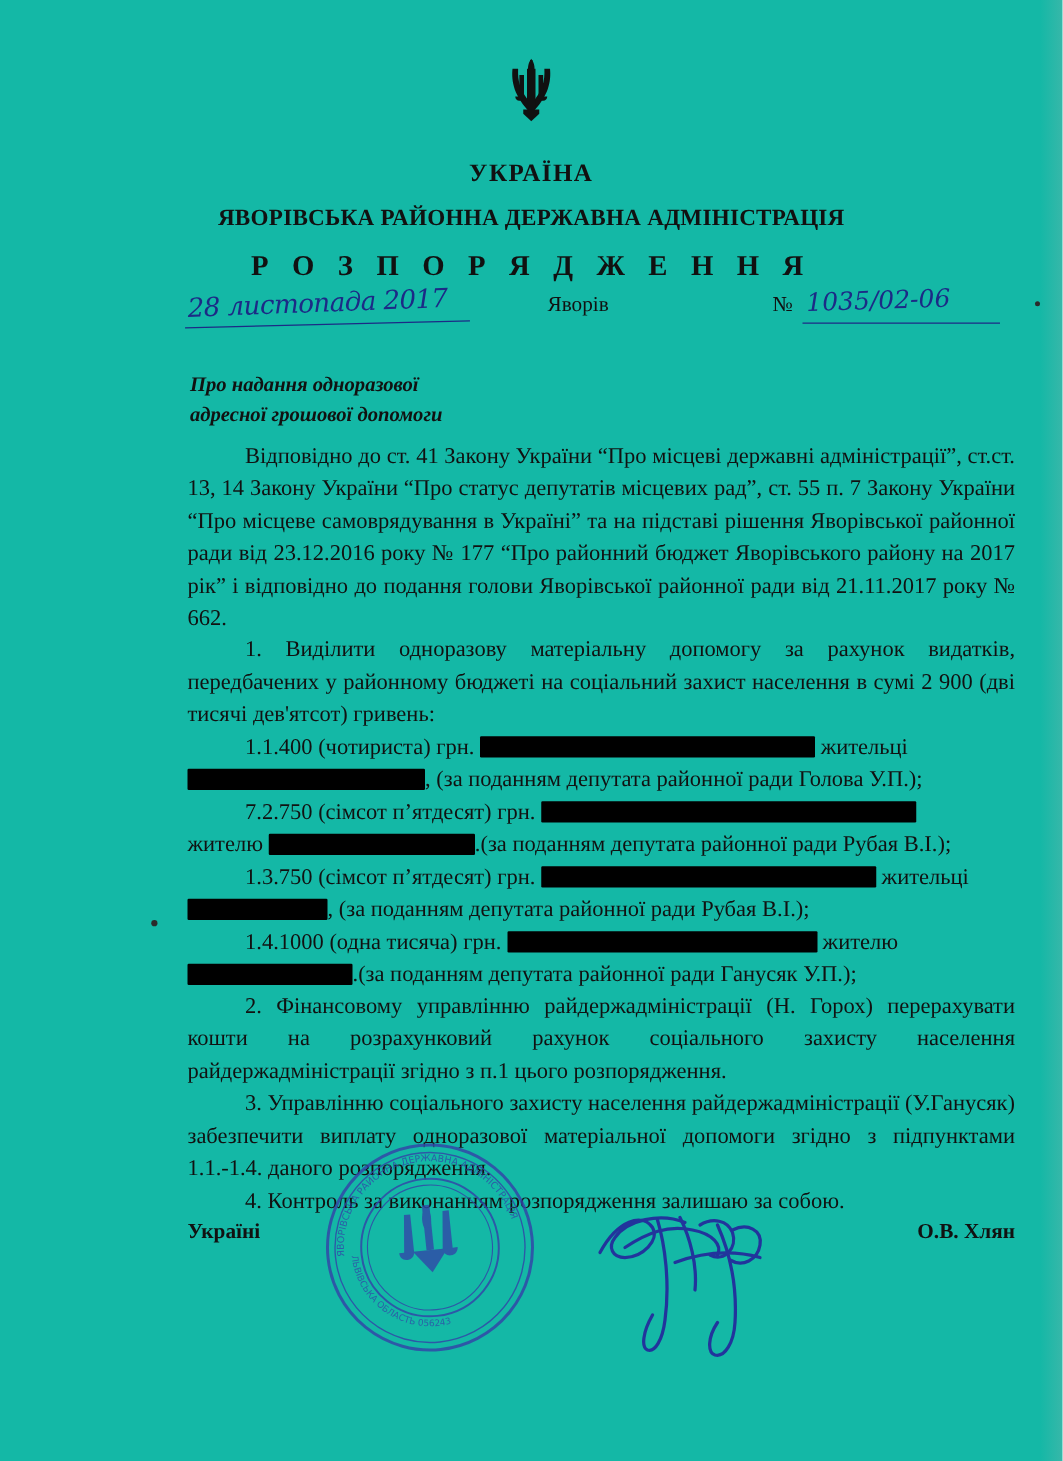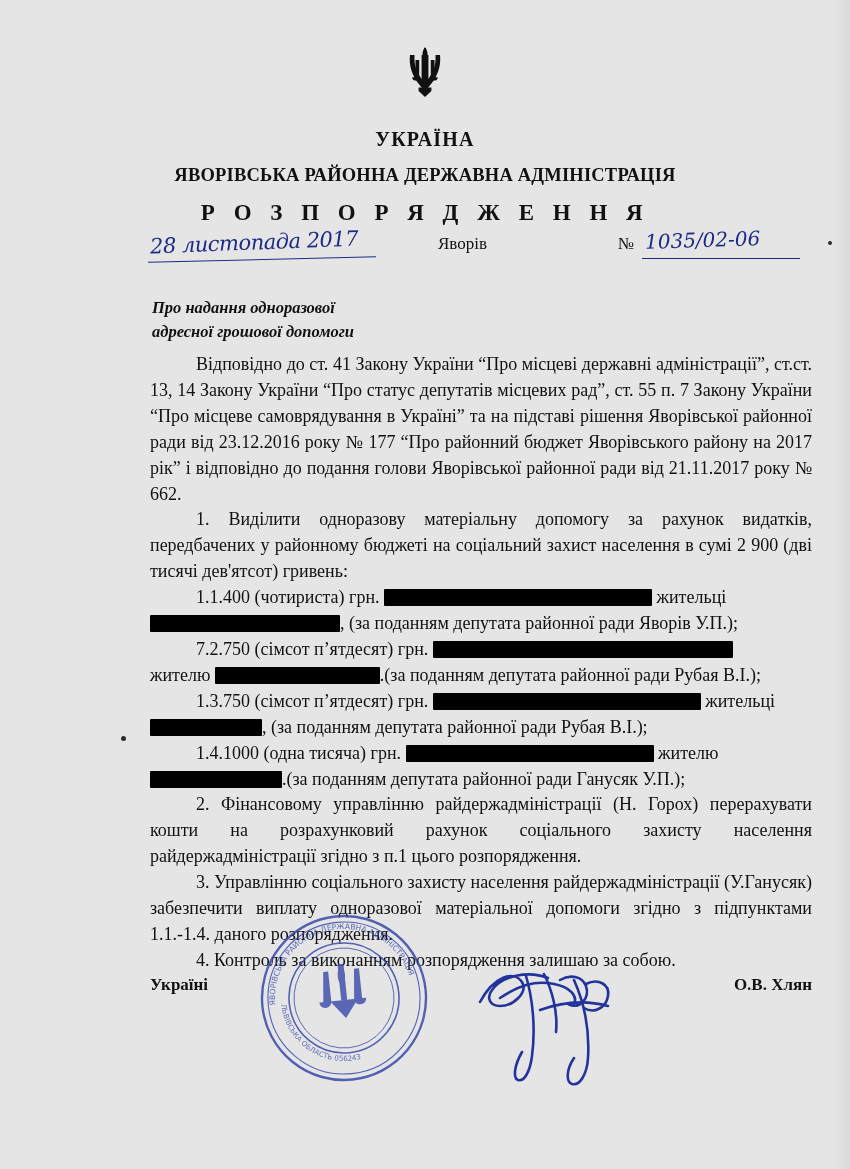--- a/index.html
+++ b/index.html
@@ -12,21 +12,21 @@
     height: 1169px;
     position: relative;
     font-family: "Liberation Serif", "DejaVu Serif", serif;
     color: #111111;
     overflow: hidden;
   }
 
   .page {
     position: absolute;
     inset: 0;
-    background: #e5e5e5;
+    background: #14b8a6;
   }
 
   
   .emblem-wrap {
     position: absolute;
     top: 46px;
     left: 0;
     width: 850px;
     text-align: center;
   }
@@ -260,21 +260,21 @@
 
     <p class="indent">Відповідно до ст. 41 Закону України “Про місцеві державні адміністрації”,    ст.ст. 13, 14 Закону України “Про статус депутатів місцевих рад”, ст. 55 п. 7 Закону України “Про місцеве самоврядування в Україні” та на підставі рішення Яворівської районної ради від 23.12.2016 року № 177 “Про районний бюджет Яворівського району на 2017 рік” і відповідно до подання голови Яворівської районної ради від 21.11.2017 року № 662.</p>
 
     <p class="indent">1. Виділити одноразову матеріальну допомогу за рахунок видатків, передбачених у районному бюджеті на соціальний захист населення в сумі 2 900 (дві тисячі дев'ятсот) гривень:</p>
 
     <p class="indent">
       <span>1.1.400  (чотириста)  грн.</span>
       <span class="redact" style="width:268px;"></span>
       <span>жительці</span>
       <br>
-      <span class="redact" style="width:190px;"></span><span>, (за поданням депутата районної ради  Яворів У.П.);</span>
+      <span class="redact" style="width:190px;"></span><span>, (за поданням депутата районної ради  Голова У.П.);</span>
     </p>
 
     <p class="indent">
       <span>7.2.750 (сімсот  п’ятдесят)  грн.</span>
       <span class="redact" style="width:300px;"></span>
       <br>
       <span>жителю</span>
       <span class="redact" style="width:165px;"></span><span>.(за поданням депутата районної ради  Рубая В.І.);</span>
     </p>
 

